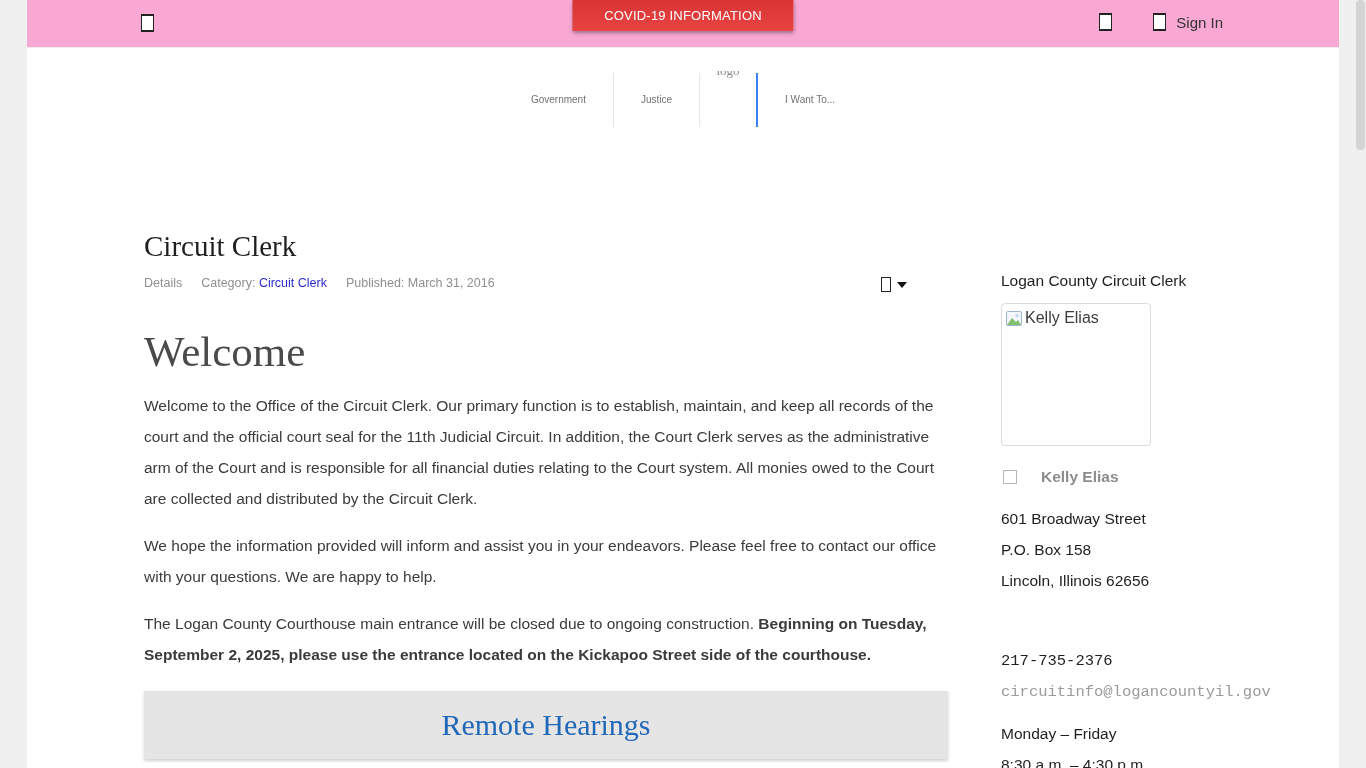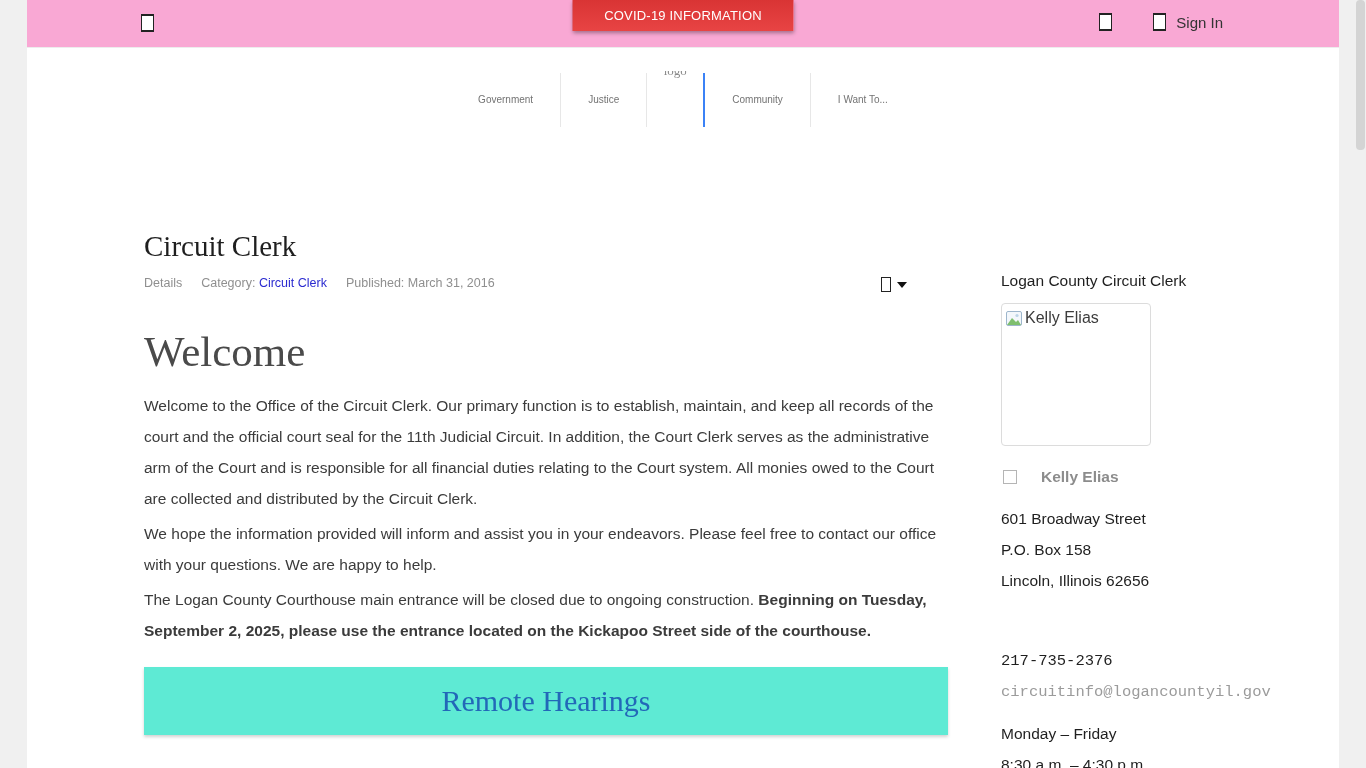--- a/index.html
+++ b/index.html
@@ -37,25 +37,25 @@
   .sidebar { width:250px; margin-left:53px; padding-top:120px; font-size:15.5px; color:#1f1f1f; }
 
   
   .article-title { font-family:"Liberation Serif", serif; font-weight:400; font-size:29px; color:#1f1f1f; }
   .meta { display:flex; align-items:center; margin-top:13px; font-size:12.5px; color:#8f8f8f; position:relative; }
   .meta > * { margin-right:19px; }
   .meta a { color:#2b2bd0; text-decoration:none; cursor:pointer; }
   .meta-tools { position:absolute; right:22px; top:1px; display:flex; align-items:center; gap:6px; cursor:pointer; }
   .caret { width:0; height:0; border-left:5px solid transparent; border-right:5px solid transparent; border-top:6px solid #111; }
   .welcome { margin-top:37px; text-align:left; font-family:"Liberation Serif", serif; font-weight:400; font-size:43px; color:#4a4a4a; }
-  .content p { margin-top:4px; font-size:15.5px; line-height:31px; color:#3b3b3b; }
+  .content p { margin-top:16px; font-size:15.5px; line-height:31px; color:#3b3b3b; }
   .content p.first { margin-top:14px; }
   .notice { color:#2e2ec8; }
   .notice b { font-weight:700; }
-  .remote-banner { margin-top:21px; height:68px; background:#5eead4; display:flex; align-items:center; justify-content:center;
+  .remote-banner { margin-top:21px; height:68px; background:#e5e5e5; display:flex; align-items:center; justify-content:center;
     box-shadow:0 2px 3px rgba(0,0,0,.18); cursor:pointer; }
   .remote-banner span { font-family:"Liberation Serif", serif; font-size:30px; color:#2268b8; }
 
   
   .sb-heading { font-size:15.5px; color:#1f1f1f; }
   .photo-box { margin-top:13px; width:150px; height:143px; border:1px solid #dcdcdc; border-radius:4px; background:#fff;
     padding:5px 4px; display:flex; align-items:flex-start; }
   .broken-img { width:18px; height:16px; flex:0 0 auto; margin-top:2px; }
   .photo-alt { font-size:16px; color:#3c3c3c; margin-left:1px; }
   .name-row { margin-top:22px; display:flex; align-items:center; }
@@ -90,21 +90,20 @@
 
   <div class="navwrap">
     <div class="mainnav">
       <div class="nav-item">Government</div>
       <div class="nav-item">Justice</div>
       <div class="nav-logo-cell">
         <div class="logo-clip">
           <span>logo</span>
         </div>
       </div>
-      <div class="nav-item">Community</div>
       <div class="nav-item">I Want To...</div>
     </div>
   </div>
 
   <div class="mainrow">
 
     <div class="content">
       <h1 class="article-title">Circuit Clerk</h1>
 
       <div class="meta">

